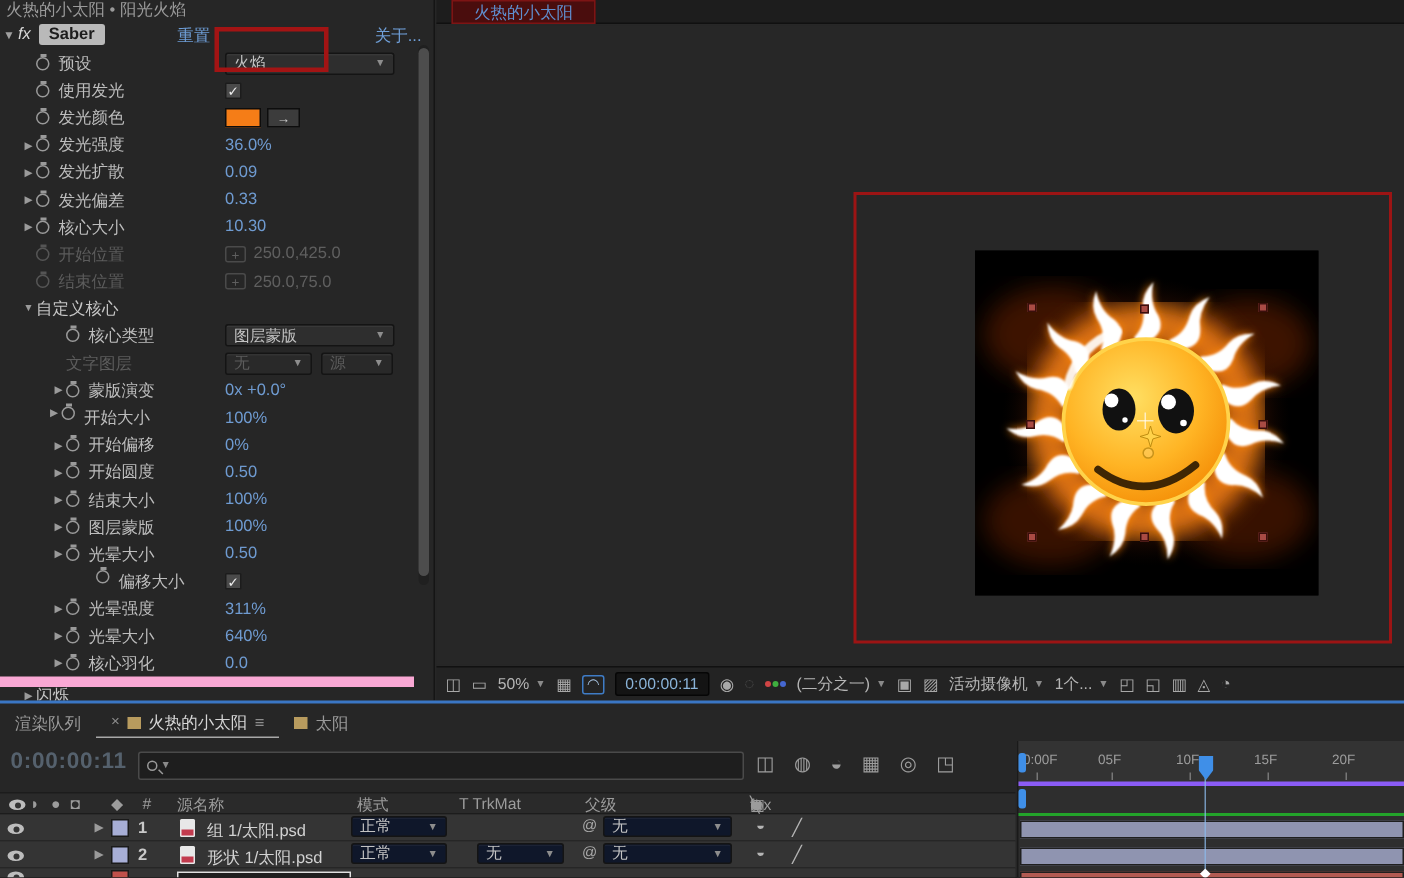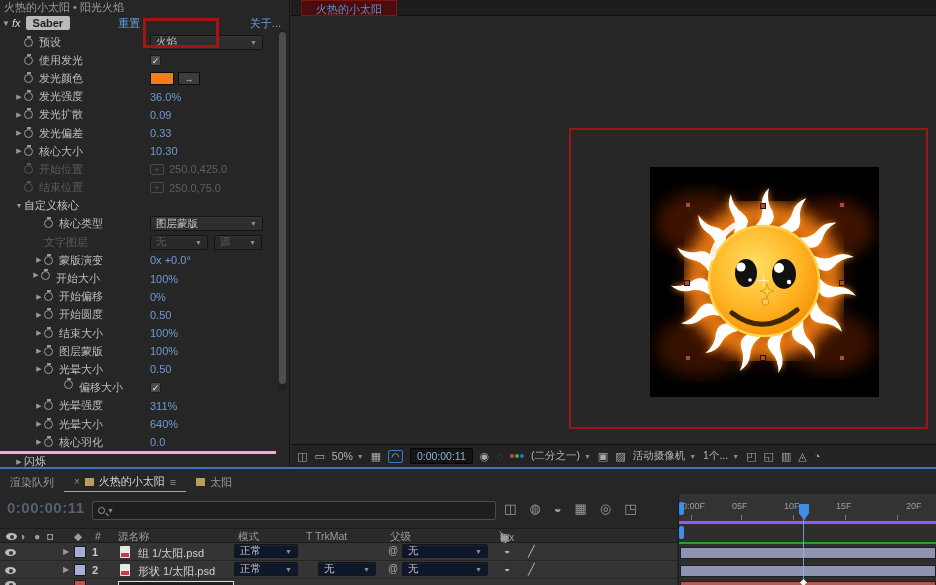--- a/index.html
+++ b/index.html
@@ -27,21 +27,21 @@
   .bluev{color:#6f9bd1;}
   .grayv{color:#5f5f5f;}
   .dd{height:15px;background:#2e2e2e;border:1px solid #141414;border-radius:2px;color:#c3c3c3;font-size:10.5px;display:flex;align-items:center;padding:0 5px;box-shadow:inset 0 1px rgba(255,255,255,.05);}
   .dd .caret{margin-left:auto;color:#8d8d8d;font-size:7px;padding-left:6px;}
   .dd.dis{color:#5c5c5c;background:#292929;}
   .cb{width:11px;height:11px;background:#4a4a4a;border:1px solid #1c1c1c;color:#ececec;font-size:9px;line-height:10px;text-align:center;border-radius:1px;}
   .swatch{width:24px;height:13px;border:1px solid #0d0d0d;}
   .swbtn{width:22px;height:13px;border:1px solid #0d0d0d;background:#3c3c3c;color:#cfcfcf;font-size:9px;line-height:12px;text-align:center;margin-left:4px;}
   .posico{width:14px;height:11px;border:1px solid #4a4a4a;border-radius:2px;color:#5f5f5f;font-size:9px;line-height:10px;text-align:center;margin-right:5px;}
   .fx-row.grouphead .lbl{color:#c6c6c6;}
-  .fx-row.flicker{border-top:3px solid #f9a8d4;}
+  .fx-row.flicker{border-top:7px solid #f9a8d4;}
   .fx-scroll{position:absolute;right:3px;top:30px;width:7px;height:360px;background:#202020;border-radius:4px;}
   .fx-scroll .thumb{position:absolute;left:0;top:2px;width:7px;height:352px;background:#4d4d4d;border-radius:4px;}
   .anno-preset{position:absolute;left:143px;top:18px;width:76px;height:30px;border:3px solid #a31414;z-index:5;}
 
   
   .viewer{position:absolute;left:291px;top:0;width:645px;height:467px;background:#272727;}
   .v-tabs{position:absolute;left:0;top:0;width:100%;height:16px;background:#1d1d1d;border-bottom:1px solid #101010;}
   .v-tab{position:absolute;left:10px;top:0;height:16px;line-height:16px;padding:0 14px;background:#4a0d0d;border:1px solid #7d1414;color:#5f8fd0;font-size:11px;}
   .v-canvas{position:absolute;left:0;top:17px;width:100%;height:426px;background:#272727;overflow:hidden;}
   .comp{position:absolute;left:359px;top:150px;width:229px;height:230px;background:#000;}
@@ -617,21 +617,21 @@
     <div class="tl-right">
       <div class="ruler" id="tl-ruler">
           <span class="rl" style="left: 3px;">0:00F</span>
           <span class="tick" style="left: 12px;"></span>
           <span class="rl" style="left: 53px;">05F</span>
           <span class="tick" style="left: 62px;"></span>
           <span class="rl" style="left: 105px;">10F</span>
           <span class="tick" style="left: 114px;"></span>
           <span class="rl" style="left: 157px;">15F</span>
           <span class="tick" style="left: 166px;"></span>
-          <span class="rl" style="left: 209px; margin-left: 18px;">20F</span>
+          <span class="rl" style="left: 209px;">20F</span>
           <span class="tick" style="left: 218px;"></span>
         </div>
       <div class="wa-handle" style="left:0;top:8px"></div>
       <div class="wa-handle" style="left:0;top:32px"></div>
       <div class="greenline"></div>
       <div class="lbar" id="bar1" style="top: 53px; background: rgb(143, 148, 176);"></div>
       <div class="lbar" id="bar2" style="top: 71px; background: rgb(143, 148, 176);"></div>
       <div class="lbar" id="bar3" style="top: 87px; height: 6px; background: rgb(178, 90, 82);"></div>
       <div class="playhead"></div>
       <div class="phline"></div>

